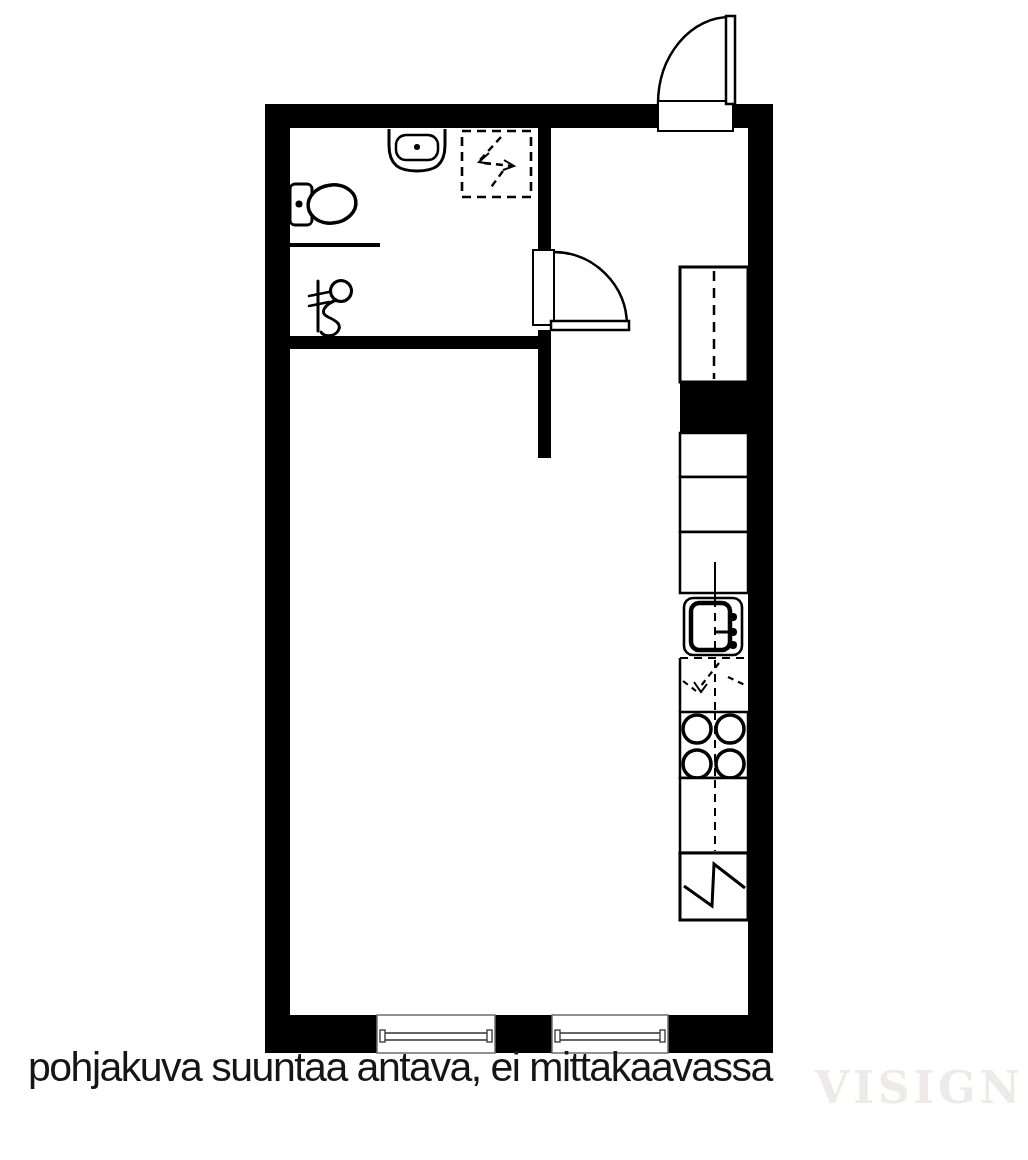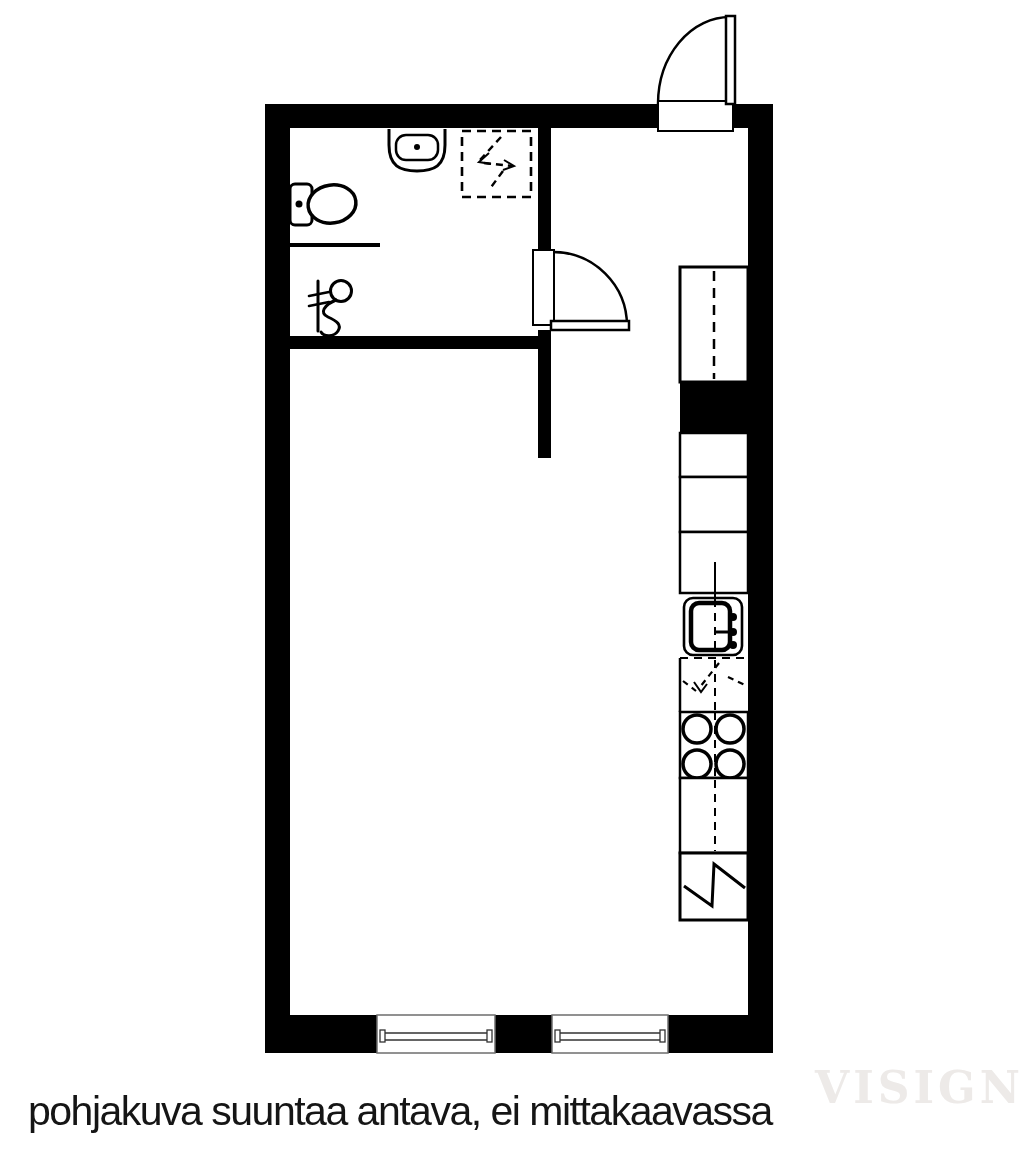--- a/index.html
+++ b/index.html
@@ -1,19 +1,19 @@
 <!DOCTYPE html>
 <html><head>
 <meta charset="utf-8">
 <style>
   html,body{margin:0;padding:0;background:#ffffff;}
   .stage{position:relative;width:1028px;height:1160px;background:#fff;overflow:hidden;
          font-family:"Liberation Sans",sans-serif;}
   svg{position:absolute;left:0;top:0;display:block;}
-  .caption{position:absolute;left:28px;top:1088px;font-size:41px;letter-spacing:-1.5px;
+  .caption{position:absolute;left:28px;top:1044px;font-size:41px;letter-spacing:-1.5px;
            color:#151515;white-space:nowrap;}
   .watermark{position:absolute;left:815px;top:1062px;font-family:"DejaVu Serif",serif;
              font-weight:700;font-size:44px;letter-spacing:4px;color:#edeae8;white-space:nowrap;}
 </style>
 </head>
 <body>
 
 <div class="stage">
 
   <svg width="1028" height="1160" viewBox="0 0 1028 1160">

